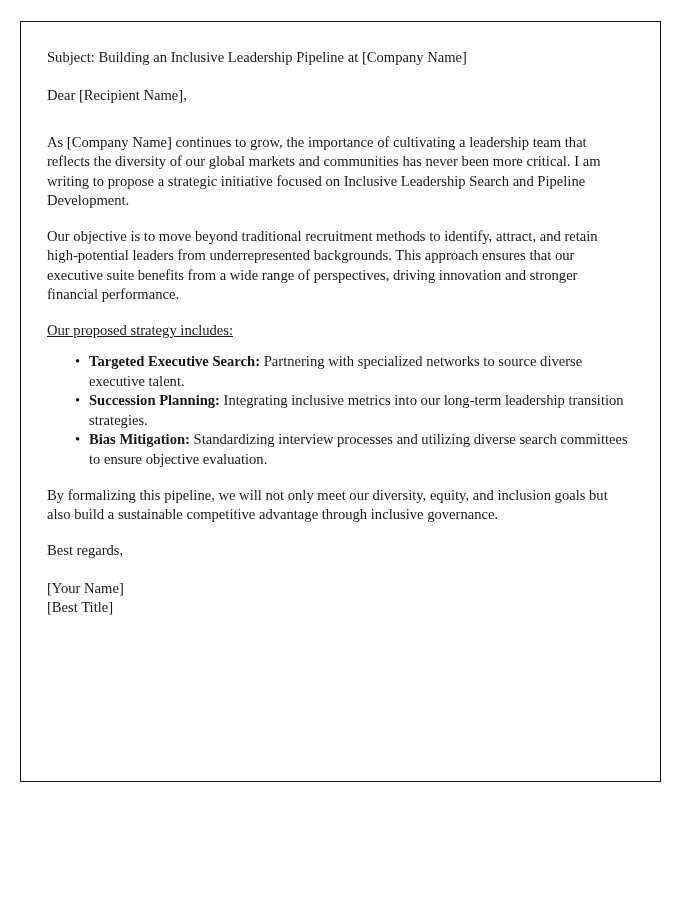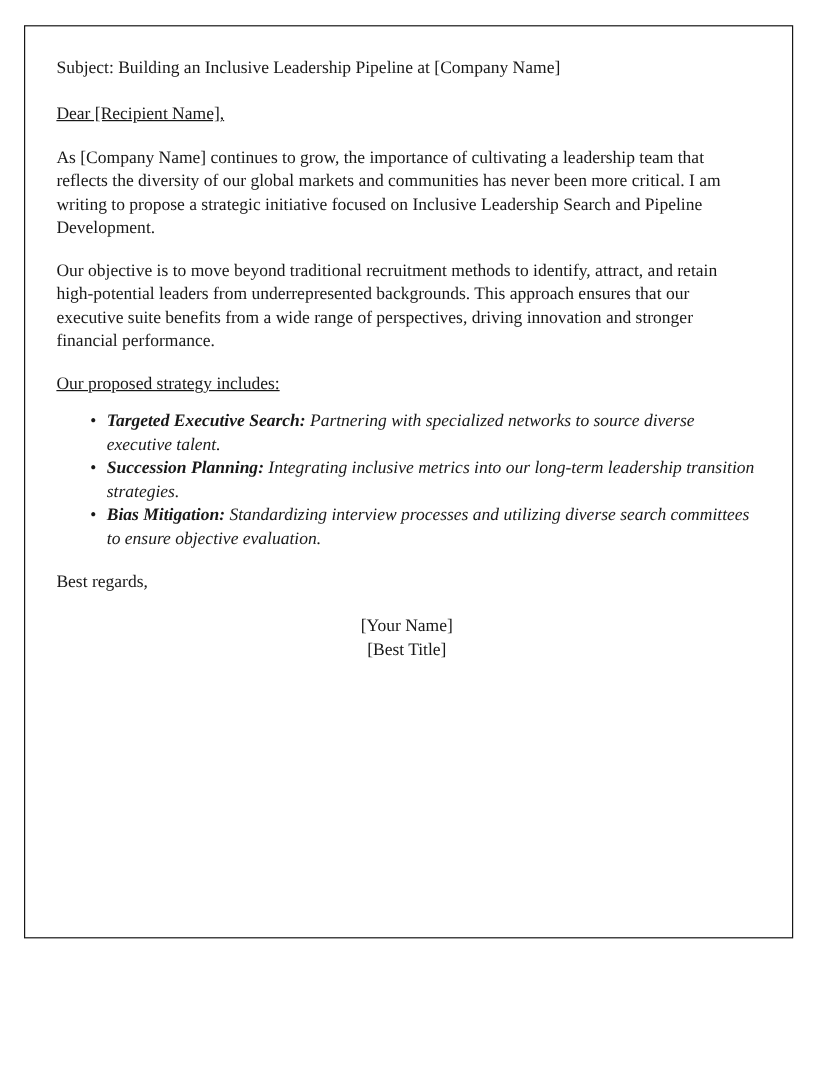--- a/index.html
+++ b/index.html
@@ -50,34 +50,32 @@
     margin: 0 0 16.5px 0;
     padding: 0;
   }
   .para:last-child { margin-bottom: 0; }
 
   .subject {
     margin: 0 0 19px 0;
   }
 
   .salutation {
-    margin: 0 0 17px 0;
-    text-decoration: underline;
+    margin: 0 0 27px 0;
   }
 
   .lead-in {
     margin: 0 0 12px 0;
     text-decoration: underline;
   }
 
   ul.bullets {
     list-style: none;
     margin: 0 0 17px 0;
     padding: 0;
-    font-style: italic;
   }
   ul.bullets li {
     position: relative;
     margin: 0 0 0 0;
     padding: 0 0 0 42px;
     line-height: 19.4px;
   }
   ul.bullets li::before {
     content: "\2022";
     position: absolute;
@@ -94,21 +92,20 @@
   .signoff {
     margin: 1px 0 18px 0;
   }
 
   .sig-block {
     margin: 0;
   }
   .sig-line {
     margin: 0;
     line-height: 19.4px;
-    text-align: center;
   }
 </style>
 </head>
 <body>
 
 <div id="page">
 
   <div id="doc-frame">
 
     <div id="doc-body">
@@ -122,20 +119,21 @@
       <p class="para">Our objective is to move beyond traditional recruitment methods to identify, attract, and retain high-potential leaders from underrepresented backgrounds. This approach ensures that our executive suite benefits from a wide range of perspectives, driving innovation and stronger financial performance.</p>
 
       <p class="lead-in">Our proposed strategy includes:</p>
 
       <ul class="bullets">
         <li><span class="b-lead">Targeted Executive Search:</span><span class="b-text"> Partnering with specialized networks to source diverse executive talent.</span></li>
         <li><span class="b-lead">Succession Planning:</span><span class="b-text"> Integrating inclusive metrics into our long-term leadership transition strategies.</span></li>
         <li><span class="b-lead">Bias Mitigation:</span><span class="b-text"> Standardizing interview processes and utilizing diverse search committees to ensure objective evaluation.</span></li>
       </ul>
 
+      <p class="para">By formalizing this pipeline, we will not only meet our diversity, equity, and inclusion goals but also build a sustainable competitive advantage through inclusive governance.</p>
 
 
       <p class="signoff">Best regards,</p>
 
       <div class="sig-block">
         <p class="sig-line">[Your Name]</p>
         <p class="sig-line">[Best Title]</p>
       </div>
 
     </div>

